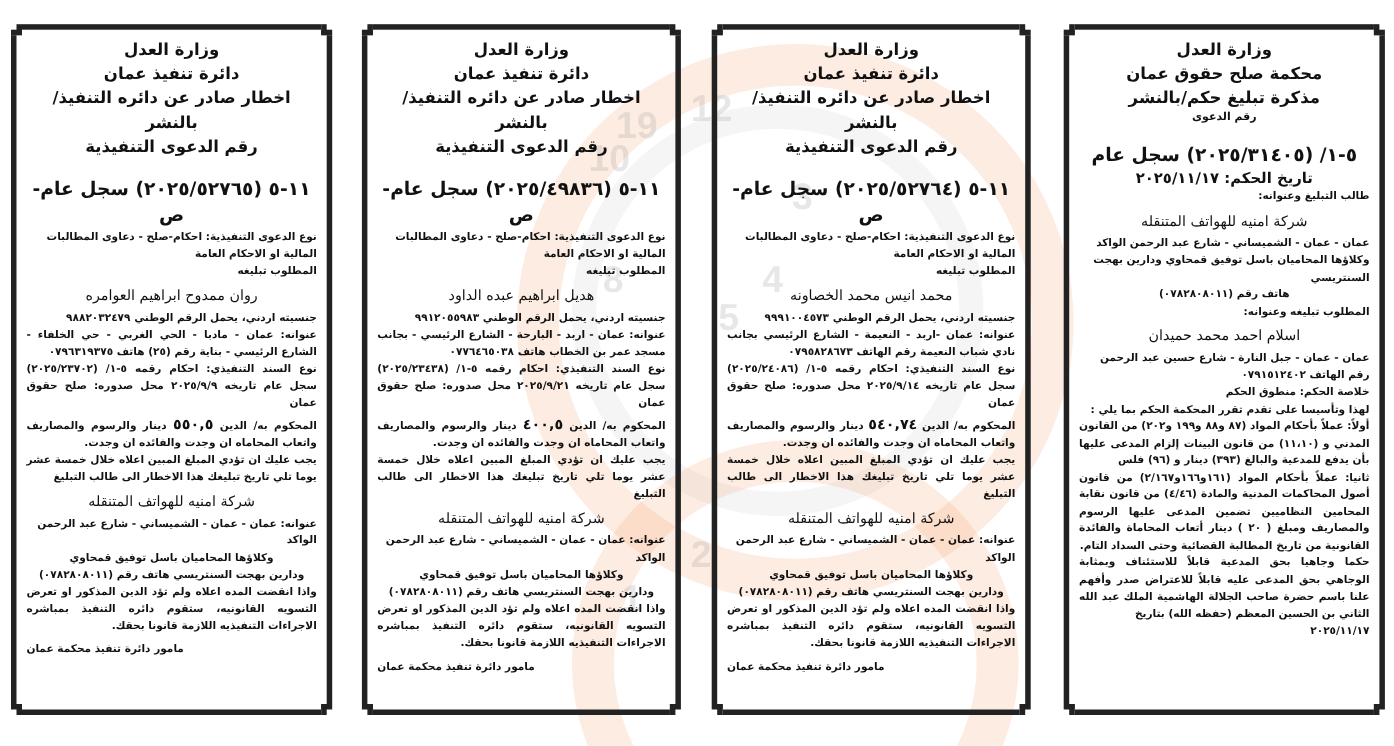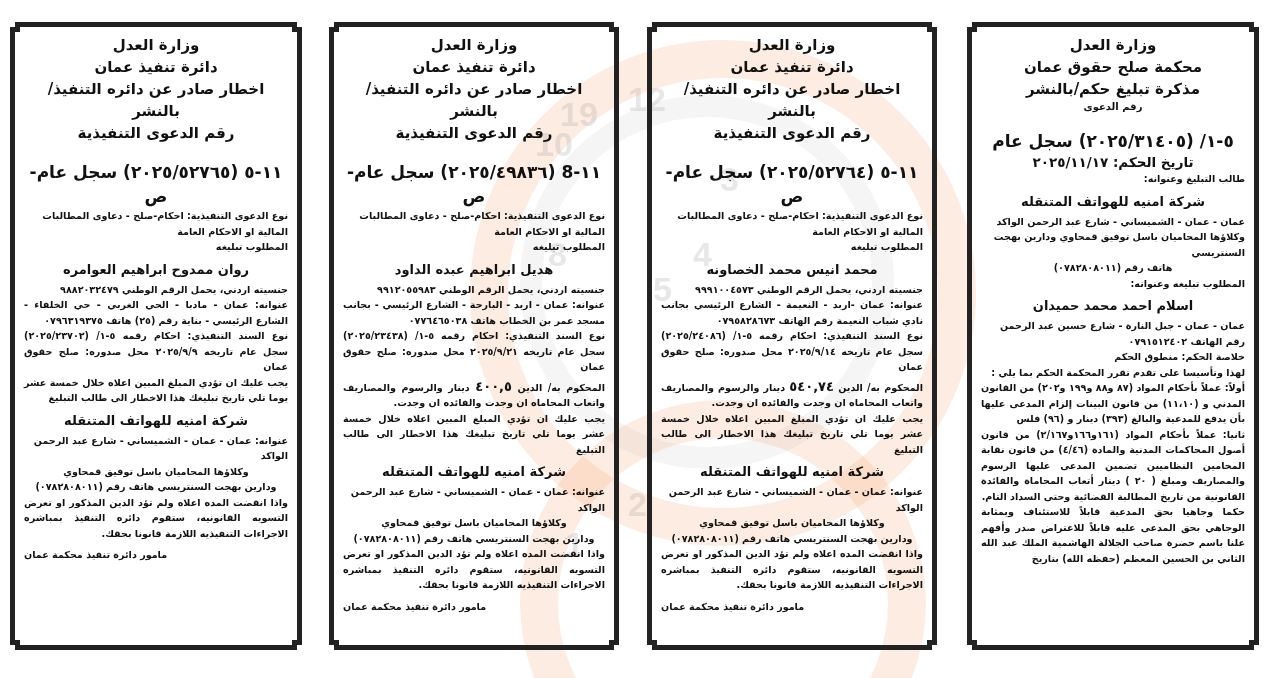--- a/index.html
+++ b/index.html
@@ -37,21 +37,21 @@
     position:absolute; top:22px; height:460px; box-sizing:border-box; z-index:2;
     direction:rtl; text-align:right; padding:12px 14px 8px 14px;
   }
   .h1 { text-align:center; font-weight:bold; font-size:15px; line-height:22px; }
   .h-small { font-size:10px; text-align:right; font-weight:bold; line-height:12px; margin-top:1px; }
   .case { text-align:center; font-weight:bold; font-size:17px; line-height:24px; margin-top:16px; }
   .case2 { text-align:center; font-weight:bold; font-size:13.5px; line-height:18px; }
   .p { font-size:9.6px; font-weight:bold; line-height:15.5px; }
   .p.just { text-align:justify; }
   .c { text-align:center; }
-  .name { text-align:center; font-weight:bold; font-size:13px; line-height:22px; margin:4px 0 1px; }
+  .name { text-align:center; font-weight:normal; font-size:13px; line-height:22px; margin:4px 0 1px; }
   .gap { margin-top:4px; }
   .amount { font-size:13px; }
 </style>
 </head>
 <body>
 
 <div class="watermark" style="left:0;top:0;width:1267px;height:678px;">
   <div class="wm-ring" style="left:470px;top:40px;width:430px;height:430px;"></div>
   <div class="wm-ring2" style="left:520px;top:95px;width:330px;height:330px;"></div>
   <div class="wm-ring" style="left:520px;top:400px;width:330px;height:330px;"></div>
@@ -104,20 +104,21 @@
   <div class="p">وكلاؤها المحاميان باسل توفيق قمحاوي ودارين بهجت السنتريسي</div>
   <div class="p c">هاتف رقم (٠٧٨٢٨٠٨٠١١)</div>
   <div class="p">المطلوب تبليغه وعنوانه:</div>
   <div class="name">اسلام احمد محمد حميدان</div>
   <div class="p">عمان - عمان - جبل النارة - شارع حسين عبد الرحمن رقم الهاتف ٠٧٩١٥١٢٤٠٢</div>
   <div class="p">خلاصة الحكم: منطوق الحكم</div>
   <div class="p">لهذا وتأسيسا على تقدم تقرر المحكمة الحكم بما يلي :</div>
   <div class="p just">أولاً: عملاً بأحكام المواد (٨٧ و٨٨ و١٩٩ و٢٠٢) من القانون المدني و (١١،١٠) من قانون البينات إلزام المدعى عليها بأن يدفع للمدعية والبالغ (٣٩٣) دينار و (٩٦) فلس</div>
   <div class="p just">ثانيا: عملاً بأحكام المواد (١٦١و١٦٦و٢/١٦٧) من قانون أصول المحاكمات المدنية والمادة (٤/٤٦) من قانون نقابة المحامين النظاميين تضمين المدعى عليها الرسوم والمصاريف ومبلغ ( ٢٠ ) دينار أتعاب المحاماة والفائدة القانونية من تاريخ المطالبة القضائية وحتى السداد التام.</div>
   <div class="p just">حكما وجاهيا بحق المدعية قابلاً للاستئناف وبمثابة الوجاهي بحق المدعى عليه قابلاً للاعتراض صدر وأفهم علنا باسم حضرة صاحب الجلالة الهاشمية الملك عبد الله الثاني بن الحسين المعظم (حفظه الله) بتاريخ</div>
+  <div class="p">٢٠٢٥/١١/١٧</div>
 </div>
 
 <div class="box" style="left:647px;width:290px;">
   <div class="h1">وزارة العدل</div>
   <div class="h1">دائرة تنفيذ عمان</div>
   <div class="h1">اخطار صادر عن دائره التنفيذ/ بالنشر</div>
   <div class="h1">رقم الدعوى التنفيذية</div>
   <div class="case">١١-٥ (٢٠٢٥/٥٢٧٦٤) سجل عام-ص</div>
   <div class="p">نوع الدعوى التنفيذية: احكام-صلح - دعاوى المطالبات المالية او الاحكام العامة</div>
   <div class="p">المطلوب تبليغه</div>
@@ -137,21 +138,21 @@
   <div class="p c">ودارين بهجت السنتريسي هاتف رقم (٠٧٨٢٨٠٨٠١١)</div>
   <div class="p just">واذا انقضت المده اعلاه ولم تؤد الدين المذكور او تعرض التسويه القانونيه، ستقوم دائره التنفيذ بمباشره الاجراءات التنفيذيه اللازمة قانونا بحقك.</div>
   <div class="p" style="text-align:left;margin-top:6px;">مامور دائرة تنفيذ محكمة عمان</div>
 </div>
 
 <div class="box" style="left:329px;width:290px;">
   <div class="h1">وزارة العدل</div>
   <div class="h1">دائرة تنفيذ عمان</div>
   <div class="h1">اخطار صادر عن دائره التنفيذ/ بالنشر</div>
   <div class="h1">رقم الدعوى التنفيذية</div>
-  <div class="case">١١-8 (٢٠٢٥/٤٩٨٣٦) سجل عام-ص</div>
+  <div class="case">١١-٥ (٢٠٢٥/٤٩٨٣٦) سجل عام-ص</div>
   <div class="p">نوع الدعوى التنفيذية: احكام-صلح - دعاوى المطالبات المالية او الاحكام العامة</div>
   <div class="p">المطلوب تبليغه</div>
   <div class="name">هديل ابراهيم عبده الداود</div>
   <div class="p">جنسيته اردني، يحمل الرقم الوطني ٩٩١٢٠٥٥٩٨٣</div>
   <div class="p just">عنوانه: عمان - اربد - البارحة - الشارع الرئيسي - بجانب مسجد عمر بن الخطاب هاتف ٠٧٧٦٤٦٥٠٣٨</div>
   <div class="p just">نوع السند التنفيذي: احكام رقمه ٥-١/ (٢٠٢٥/٢٣٤٣٨) سجل عام تاريخه ٢٠٢٥/٩/٢١ محل صدوره: صلح حقوق عمان</div>
   <div class="p just gap">
     <span>المحكوم به/ الدين</span>
     <span class="amount">٤٠٠,٥</span>
     <span>دينار والرسوم والمصاريف واتعاب المحاماه ان وجدت والفائده ان وجدت.</span>
@@ -170,20 +171,25 @@
   <div class="h1">دائرة تنفيذ عمان</div>
   <div class="h1">اخطار صادر عن دائره التنفيذ/ بالنشر</div>
   <div class="h1">رقم الدعوى التنفيذية</div>
   <div class="case">١١-٥ (٢٠٢٥/٥٢٧٦٥) سجل عام-ص</div>
   <div class="p">نوع الدعوى التنفيذية: احكام-صلح - دعاوى المطالبات المالية او الاحكام العامة</div>
   <div class="p">المطلوب تبليغه</div>
   <div class="name">روان ممدوح ابراهيم العوامره</div>
   <div class="p">جنسيته اردني، يحمل الرقم الوطني ٩٨٨٢٠٣٢٤٧٩</div>
   <div class="p just">عنوانه: عمان - مادبا - الحي الغربي - حي الخلفاء - الشارع الرئيسي - بناية رقم (٢٥) هاتف ٠٧٩٦٣١٩٣٧٥</div>
   <div class="p just">نوع السند التنفيذي: احكام رقمه ٥-١/ (٢٠٢٥/٢٣٧٠٢) سجل عام تاريخه ٢٠٢٥/٩/٩ محل صدوره: صلح حقوق عمان</div>
+  <div class="p just gap">
+    <span>المحكوم به/ الدين</span>
+    <span class="amount">٥٥٠,٥</span>
+    <span>دينار والرسوم والمصاريف واتعاب المحاماه ان وجدت والفائده ان وجدت.</span>
+  </div>
   <div class="p just">يجب عليك ان تؤدي المبلغ المبين اعلاه خلال خمسة عشر يوما تلي تاريخ تبليغك هذا الاخطار الى طالب التبليغ</div>
   <div class="name">شركة امنيه للهواتف المتنقله</div>
   <div class="p">عنوانه: عمان - عمان - الشميساني - شارع عبد الرحمن الواكد</div>
   <div class="p c">وكلاؤها المحاميان باسل توفيق قمحاوي</div>
   <div class="p c">ودارين بهجت السنتريسي هاتف رقم (٠٧٨٢٨٠٨٠١١)</div>
   <div class="p just">واذا انقضت المده اعلاه ولم تؤد الدين المذكور او تعرض التسويه القانونيه، ستقوم دائره التنفيذ بمباشره الاجراءات التنفيذيه اللازمة قانونا بحقك.</div>
   <div class="p" style="text-align:left;margin-top:6px;">مامور دائرة تنفيذ محكمة عمان</div>
 </div>
 
 </body></html>

